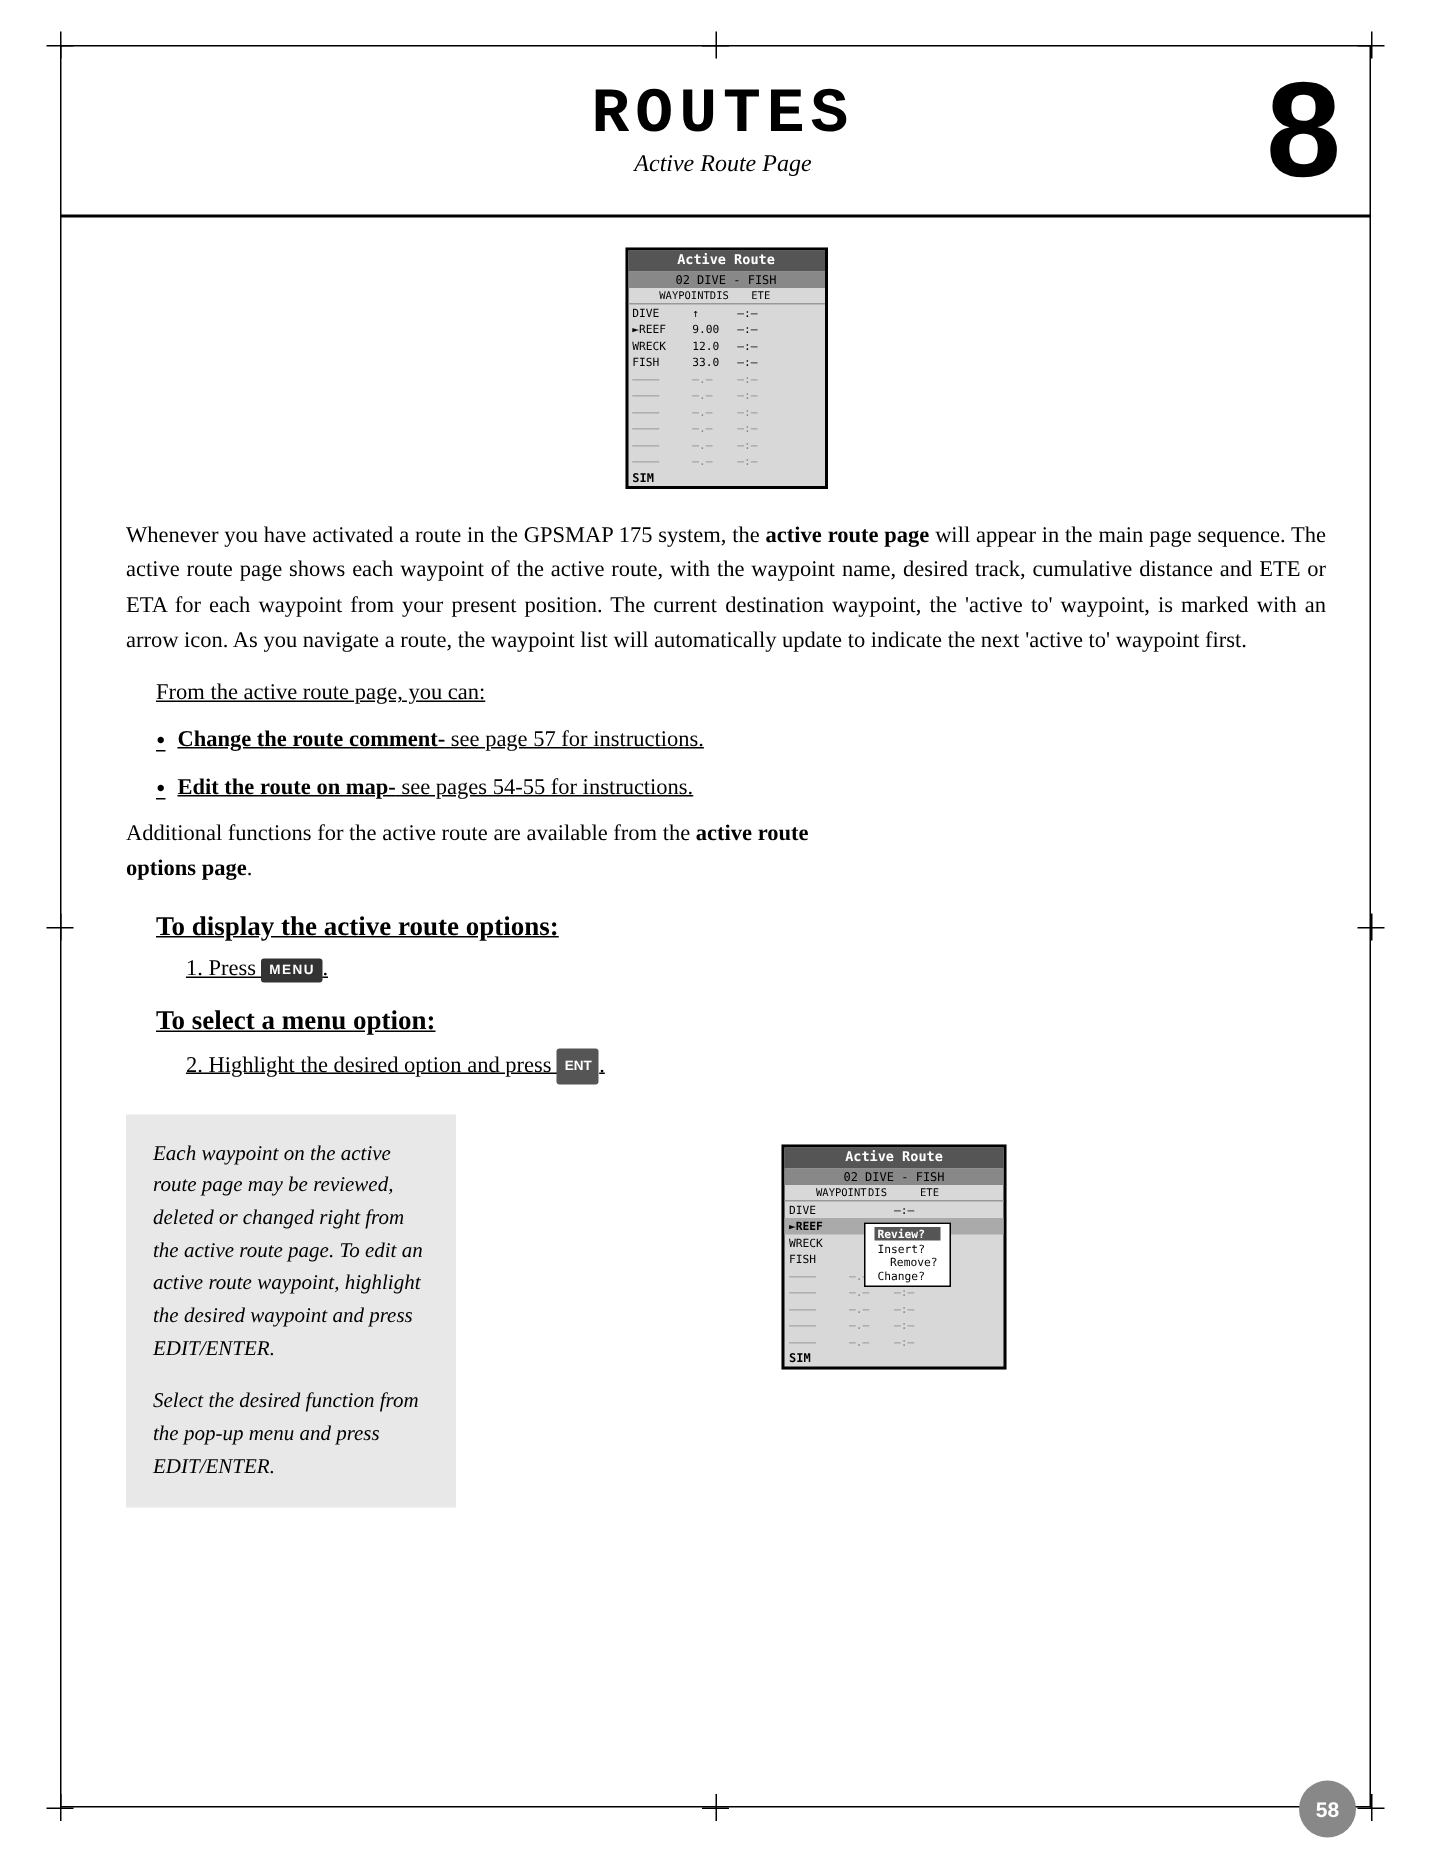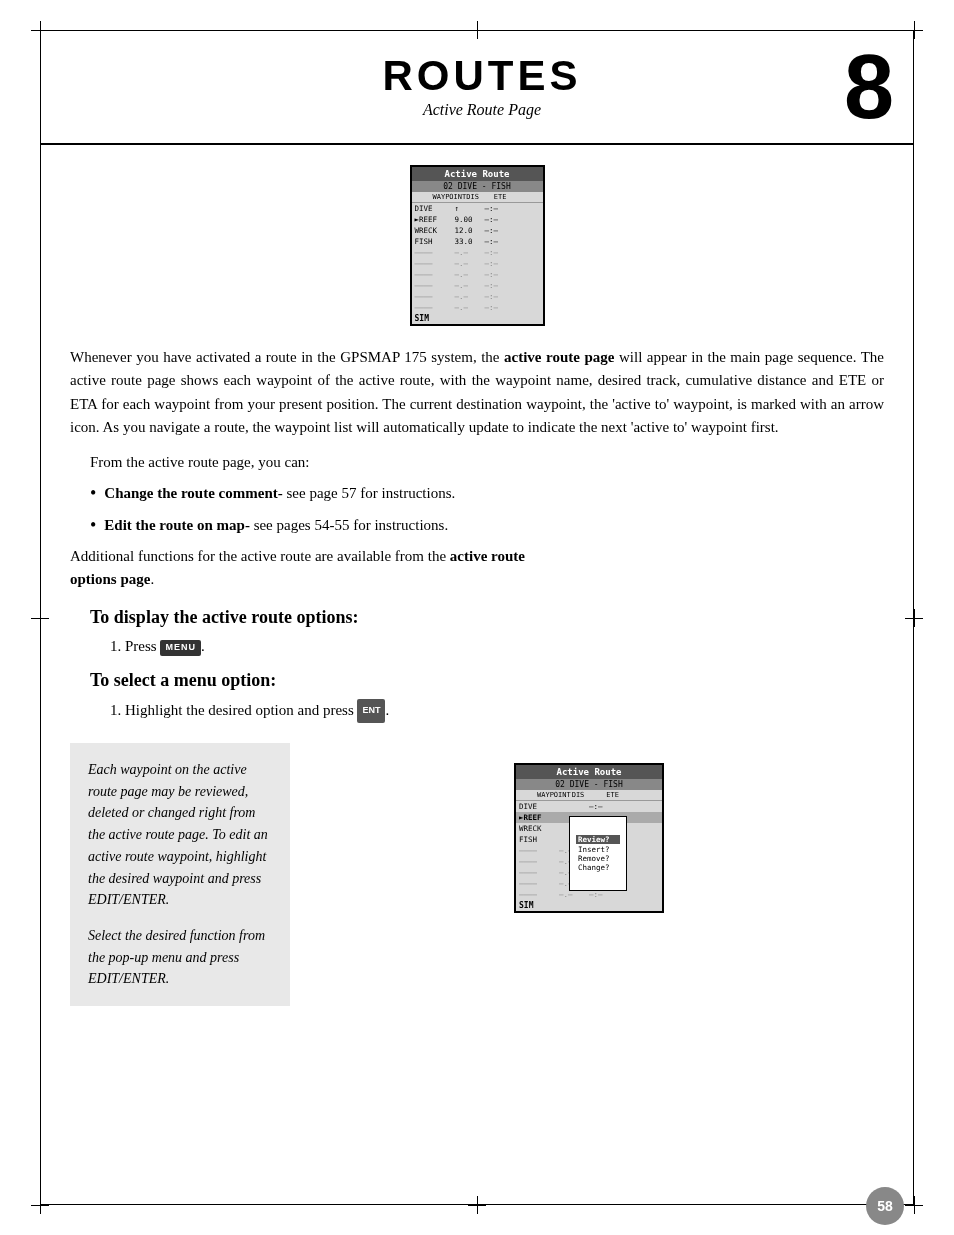--- a/index.html
+++ b/index.html
@@ -35,21 +35,21 @@
     .header-title-block {
       display: flex;
       flex-direction: column;
       align-items: center;
       flex: 1;
     }
     .header-routes {
       font-size: 42px;
       font-weight: bold;
       letter-spacing: 4px;
-      font-family: Liberation Sans, sans-serif;
+      font-family: Liberation Mono, monospace;
       line-height: 1;
     }
     .header-subtitle {
       font-style: italic;
       font-size: 16px;
       margin-top: 4px;
     }
     .header-chapter {
       font-size: 90px;
       font-weight: bold;
@@ -78,21 +78,21 @@
     .cross-bottom-left { bottom: 30px; left: 40px; transform: translate(-50%, 50%); }
     .cross-bottom-right { bottom: 30px; right: 40px; transform: translate(50%, 50%); }
     .cross-bottom-center { bottom: 30px; left: 50%; transform: translate(-50%, 50%); }
     .cross-middle-left { top: 50%; left: 40px; transform: translate(-50%, -50%); }
     .cross-middle-right { top: 50%; right: 40px; transform: translate(50%, -50%); }
 
     
     .content {
       position: absolute;
       top: 145px;
-      left: 70px;
+      left: 84px;
       right: 70px;
     }
 
     
     .gps-screen {
       border: 2px solid #000;
       background: #d8d8d8;
       width: 135px;
       font-family: monospace;
       font-size: 8px;
@@ -149,20 +149,21 @@
       margin-bottom: 12px;
       font-size: 15px;
     }
     .body-text b { font-weight: bold; }
 
     .indent-block {
       margin-left: 20px;
       margin-bottom: 8px;
       line-height: 1.55;
       font-size: 15px;
+      text-decoration: underline;
     }
 
     .bullet-item {
       display: flex;
       align-items: flex-start;
       margin-bottom: 8px;
       font-size: 15px;
     }
     .bullet-dot {
       margin-right: 8px;
@@ -360,21 +361,21 @@
 
   <div class="indent-block section-heading">To display the active route options:</div>
 
   <div class="indent-block" style="margin-left:40px">
     <span>1. Press </span><span class="btn-inline">MENU</span><span>.</span>
   </div>
 
   <div class="indent-block section-heading">To select a menu option:</div>
 
   <div class="indent-block" style="margin-left:40px">
-    <span>1. Highlight the desired option and press </span><span class="btn-enter-inline">ENT</span><span>.</span>
+    <span>2. Highlight the desired option and press </span><span class="btn-enter-inline">ENT</span><span>.</span>
   </div>
 
   <div class="bottom-section">
 
     <div class="bottom-left-text">
       <p style="margin-bottom:14px">Each waypoint on the active route page may be reviewed, deleted or changed right from the active route page. To edit an active route waypoint, highlight the desired waypoint and press EDIT/ENTER.</p>
       <p>Select the desired function from the pop-up menu and press EDIT/ENTER.</p>
     </div>
 
     <div class="bottom-right-screen">
@@ -391,24 +392,24 @@
           <div class="gps-data-row">
             <span class="wp">DIVE</span>
             <span class="dis"></span>
             <span class="etc">—:—</span>
           </div>
 
           <div class="gps-data-row" style="background:#aaa;">
             <span class="wp" style="font-weight:bold">►REEF</span>
             <span style="width:70px; position:relative;">
 
-              <div style="position:absolute; left:10px; top:-2px; background:#fff; border:1px solid #000; z-index:10; padding:18px 6px; width:58px;">
+              <div style="position:absolute; left:10px; top:-2px; background:#fff; border:1px solid #000; z-index:10; padding:2px 6px; width:58px;">
                 <div style="background:#555; color:#fff; font-size:7.5px; padding:0 2px; font-weight:bold; margin-bottom:1px;">Review?</div>
                 <div style="font-size:7.5px; padding:0 2px;">Insert?</div>
-                <div style="font-size:7.5px; padding:0 2px;">Remove?</div>
+                <div style="font-size:7.5px; padding:0 2px;text-align:right;">Remove?</div>
                 <div style="font-size:7.5px; padding:0 2px;">Change?</div>
               </div>
             </span>
           </div>
 
           <div class="gps-data-row">
             <span class="wp">WRECK</span>
             <span class="dis"></span>
             <span class="etc">—:—</span>
           </div>

